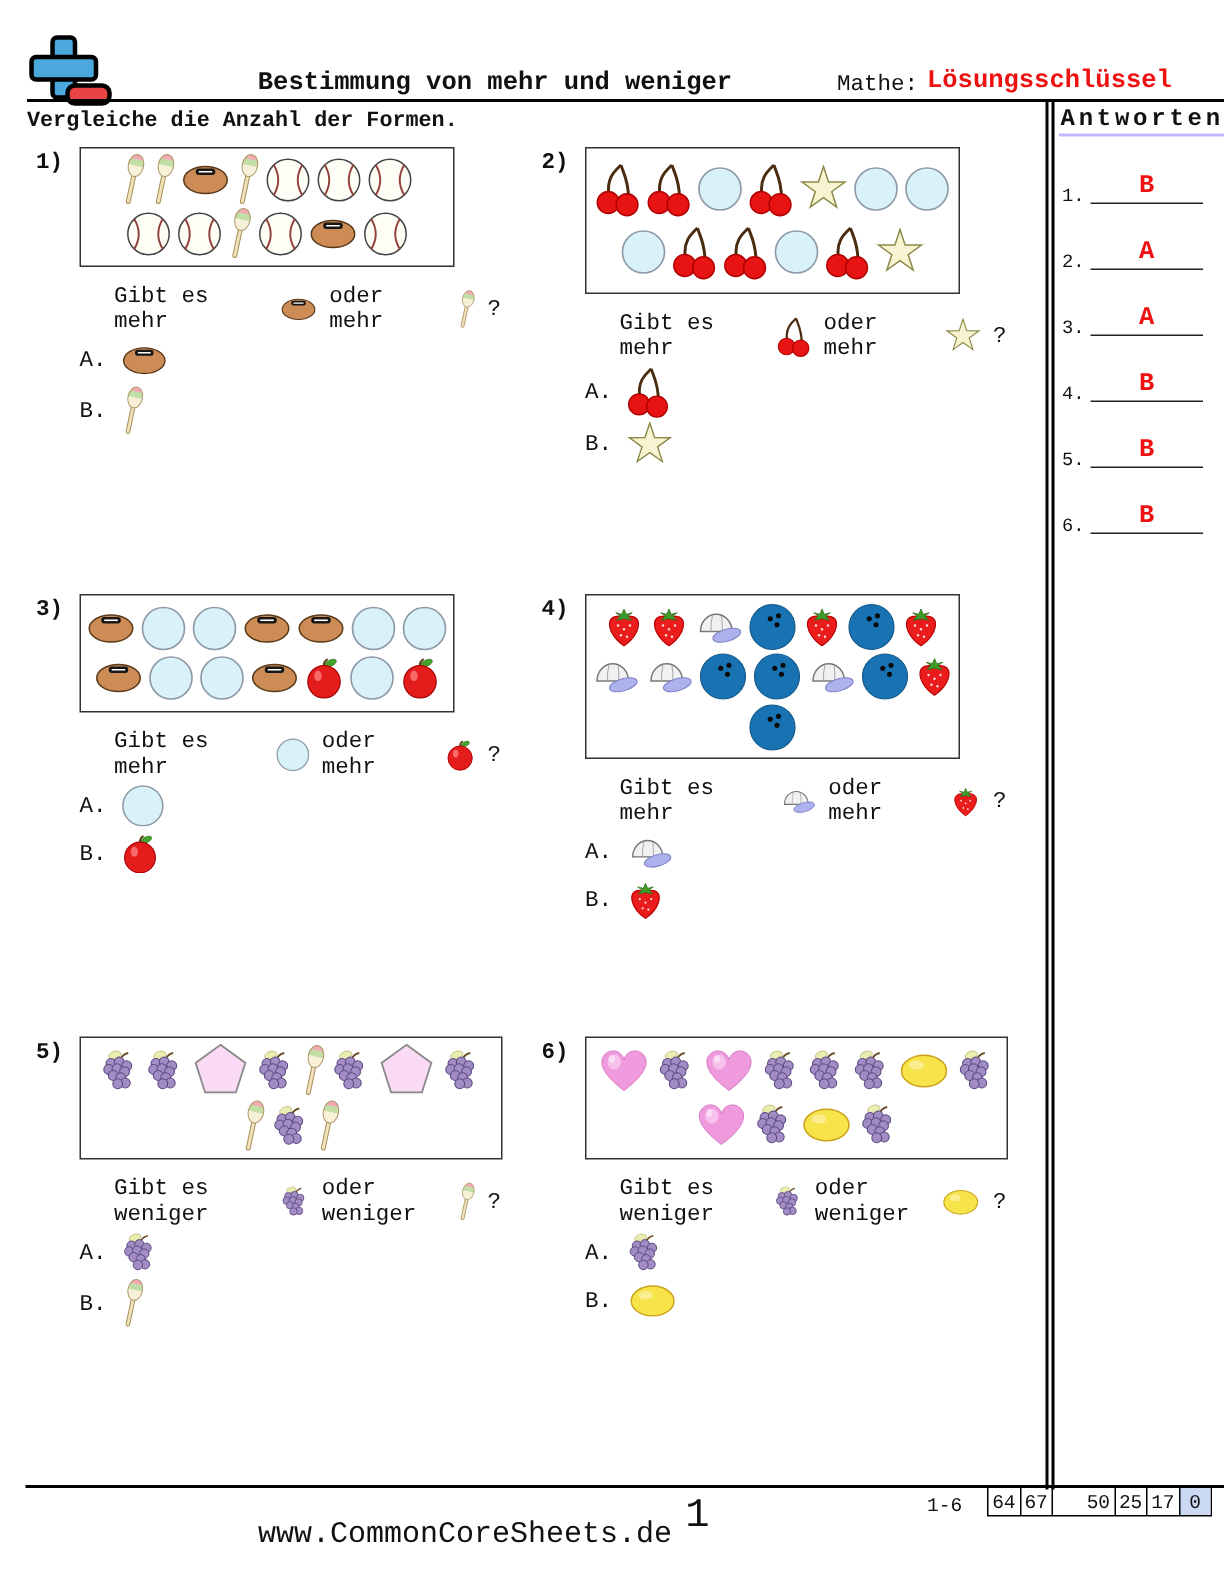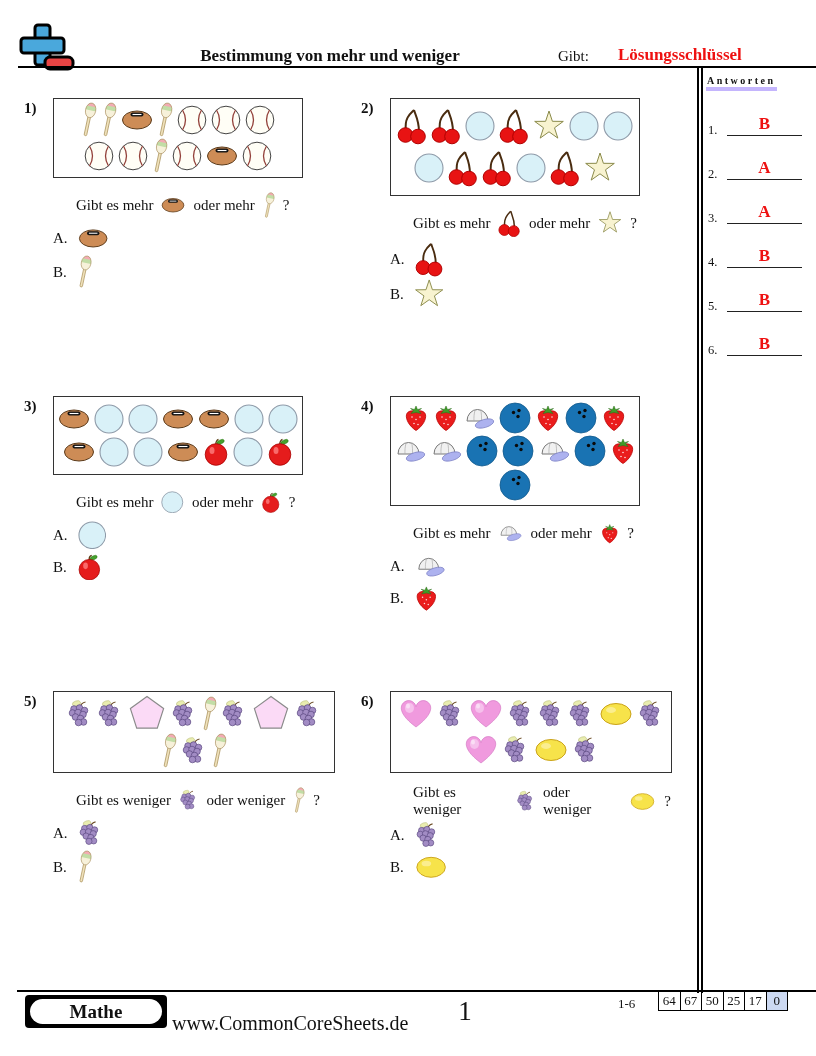--- a/index.html
+++ b/index.html
@@ -1,33 +1,33 @@
 <!DOCTYPE html>
 <html><head>
 <meta charset="utf-8">
 <style>
   html,body{margin:0;padding:0;background:#fff;}
   .page{position:relative;width:816px;height:1056px;background:#fff;margin:0 auto;
-        font-family:Liberation Serif, serif;color:#111;overflow:hidden;}
+        font-family:Liberation Mono, monospace;color:#111;overflow:hidden;}
 
   
   .logo{position:absolute;left:18px;top:22px;}
   .title{position:absolute;left:150px;top:46px;width:360px;text-align:center;
          font-size:17px;font-weight:bold;}
   .name-label{position:absolute;left:558px;top:48px;font-size:15px;}
   .key-label{position:absolute;left:618px;top:45px;font-size:17px;font-weight:bold;color:#ee1111;}
   .header-rule{position:absolute;left:18px;right:0;top:66px;height:2px;background:#000;}
   .instruction{position:absolute;left:18px;top:73px;font-size:14.5px;font-weight:bold;}
 
   
   .vline{position:absolute;left:697px;top:67px;bottom:63px;width:6px;box-sizing:border-box;
          border-left:2px solid #000;border-right:2px solid #000;}
   .answers{position:absolute;left:706px;top:70px;width:100px;}
-  .ans-heading{display:inline-block;font-weight:bold;font-size:10px;letter-spacing:2.5px;
-               border-bottom:4px solid #c4b5fd;padding:0 1px 1px 1px;}
+  .ans-heading{display:inline-block;font-weight:bold;font-size:16px;letter-spacing:2.5px;
+               border-bottom:2px solid #c4b5fd;padding:0 1px 1px 1px;}
   .ansrow{position:relative;height:44px;}
   .ansrow.first{margin-top:11px;}
   .ansnum{position:absolute;left:2px;bottom:8px;font-size:12.5px;}
   .ansline{position:absolute;left:21px;right:4px;bottom:10px;border-bottom:1.7px solid #222;
            text-align:center;}
   .ansletter{position:relative;top:-1px;color:#ee1111;font-weight:bold;font-size:17px;}
 
   
   .prob{position:absolute;width:310px;}
   .pos0{left:24px;top:98px;}  .pos1{left:361px;top:98px;}
@@ -68,23 +68,24 @@
 
   <div class="logo">
     <svg width="58" height="52" viewBox="0 0 58 52">
       <rect x="17" y="3" width="15" height="40" rx="3" fill="#4aa8dc" stroke="#000" stroke-width="3"></rect>
       <rect x="3" y="16" width="43" height="15" rx="3" fill="#4aa8dc" stroke="#000" stroke-width="3"></rect>
       <rect x="17" y="18" width="15" height="11" fill="#4aa8dc"></rect>
       <rect x="27" y="35" width="28" height="12" rx="5" fill="#e84444" stroke="#000" stroke-width="3"></rect>
     </svg>
   </div>
   <div class="title">Bestimmung von mehr und weniger</div>
-  <div class="name-label">Gibt:</div>
+  <div class="name-label">Mathe:</div>
   <div class="key-label" style="color: rgb(238, 17, 17);">Lösungsschlüssel</div>
   <div class="header-rule"></div>
+  <div class="instruction">Vergleiche die Anzahl der Formen.</div>
 
   <div class="vline"></div>
   <div class="answers">
     <span class="ans-heading">Antworten</span>
     <div id="answers-list">
         <div class="ansrow first">
           <span class="ansnum">1.</span>
           <span class="ansline"><span class="ansletter" style="color: rgb(238, 17, 17);">B</span></span>
         </div>
         <div class="ansrow">
@@ -1217,28 +1218,25 @@
      <ellipse cx="13" cy="10" rx="5" ry="3" fill="#fbf0a0" opacity="0.8"></ellipse>
                 </svg>
               </span>
             </div>
           </div>
     </div>
   </div>
     </div>
 
   <div class="footer-rule"></div>
-  <div class="subject-pill">
-    <div class="subject-inner">Mathe</div>
-  </div>
   <div class="site">www.CommonCoreSheets.de</div>
   <div class="pagenum">1</div>
   <div class="score-range">1-6</div>
   <div class="score-strip" id="score-strip">
       <span class="score-cell first" style="display: flex;">64</span>
       <span class="score-cell" style="display: flex;">67</span>
-      <span class="score-cell" style="display: flex;">50</span>
+      <span class="score-cell" style="display: flex; padding-left: 20px;">50</span>
       <span class="score-cell" style="display: flex;">25</span>
       <span class="score-cell" style="display: flex;">17</span>
       <span class="score-cell" style="display: flex; background: rgb(204, 217, 242);">0</span>
     </div>
 
 </div>
 
 </body></html>

